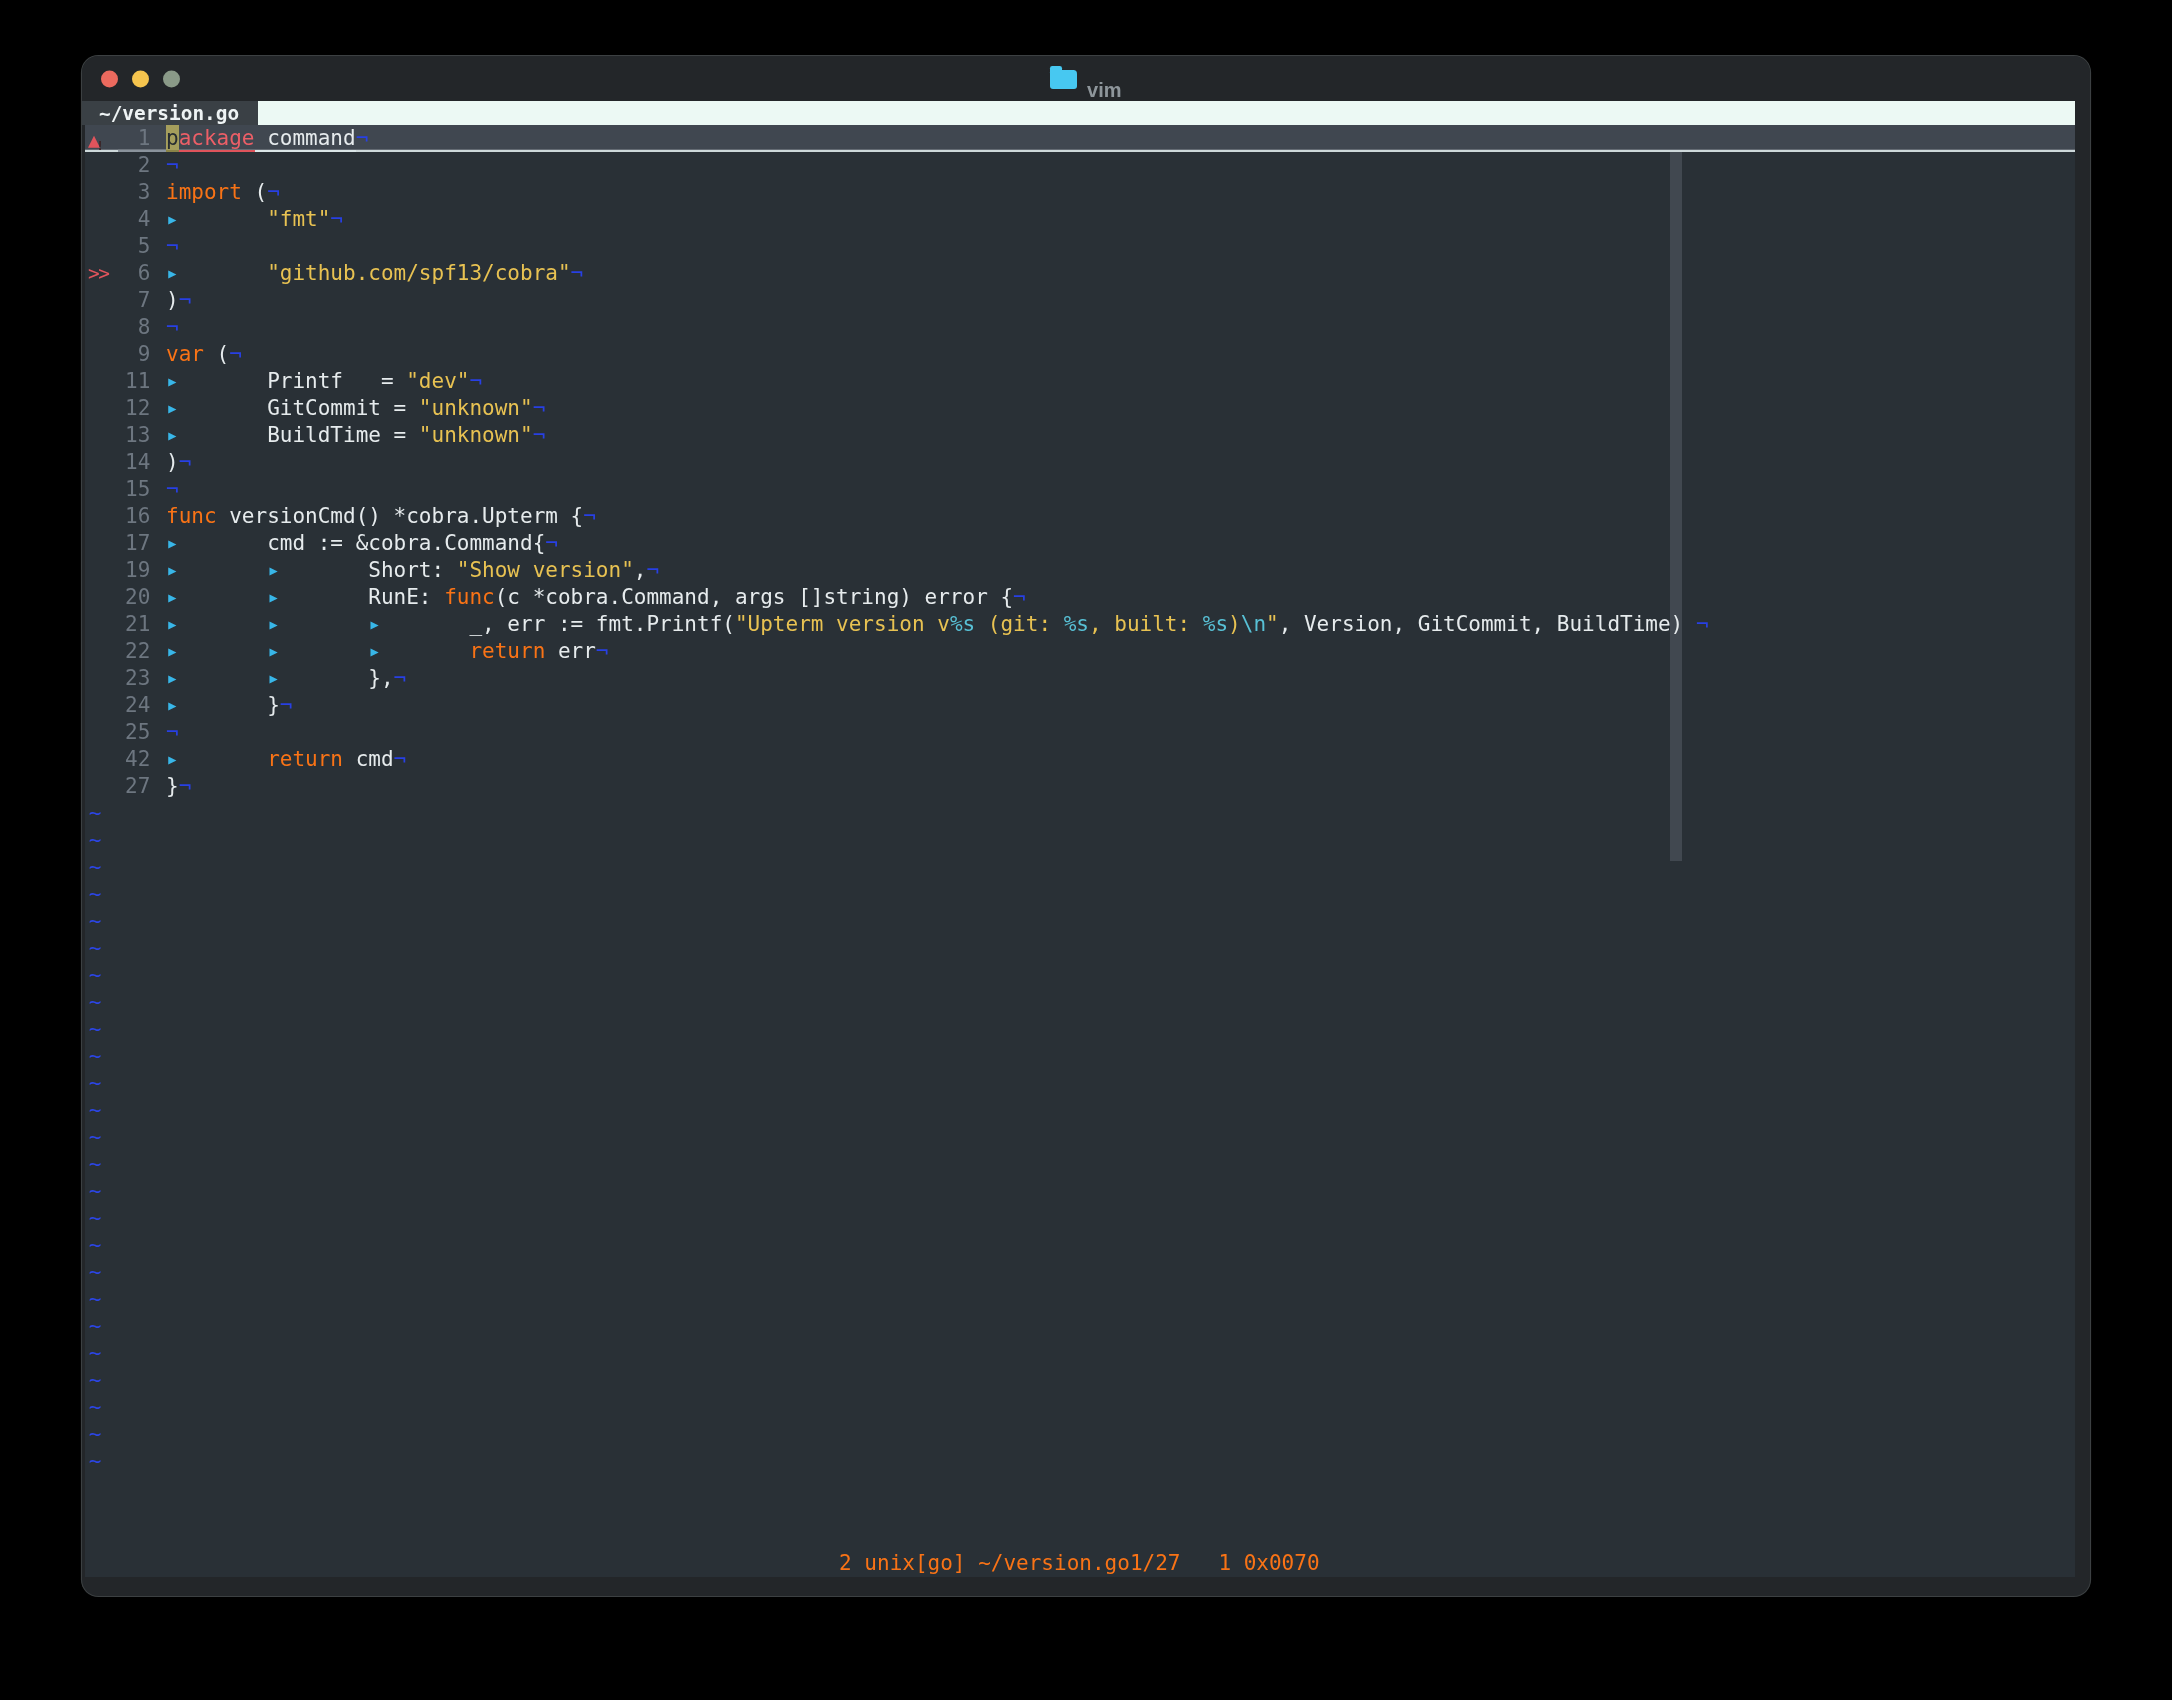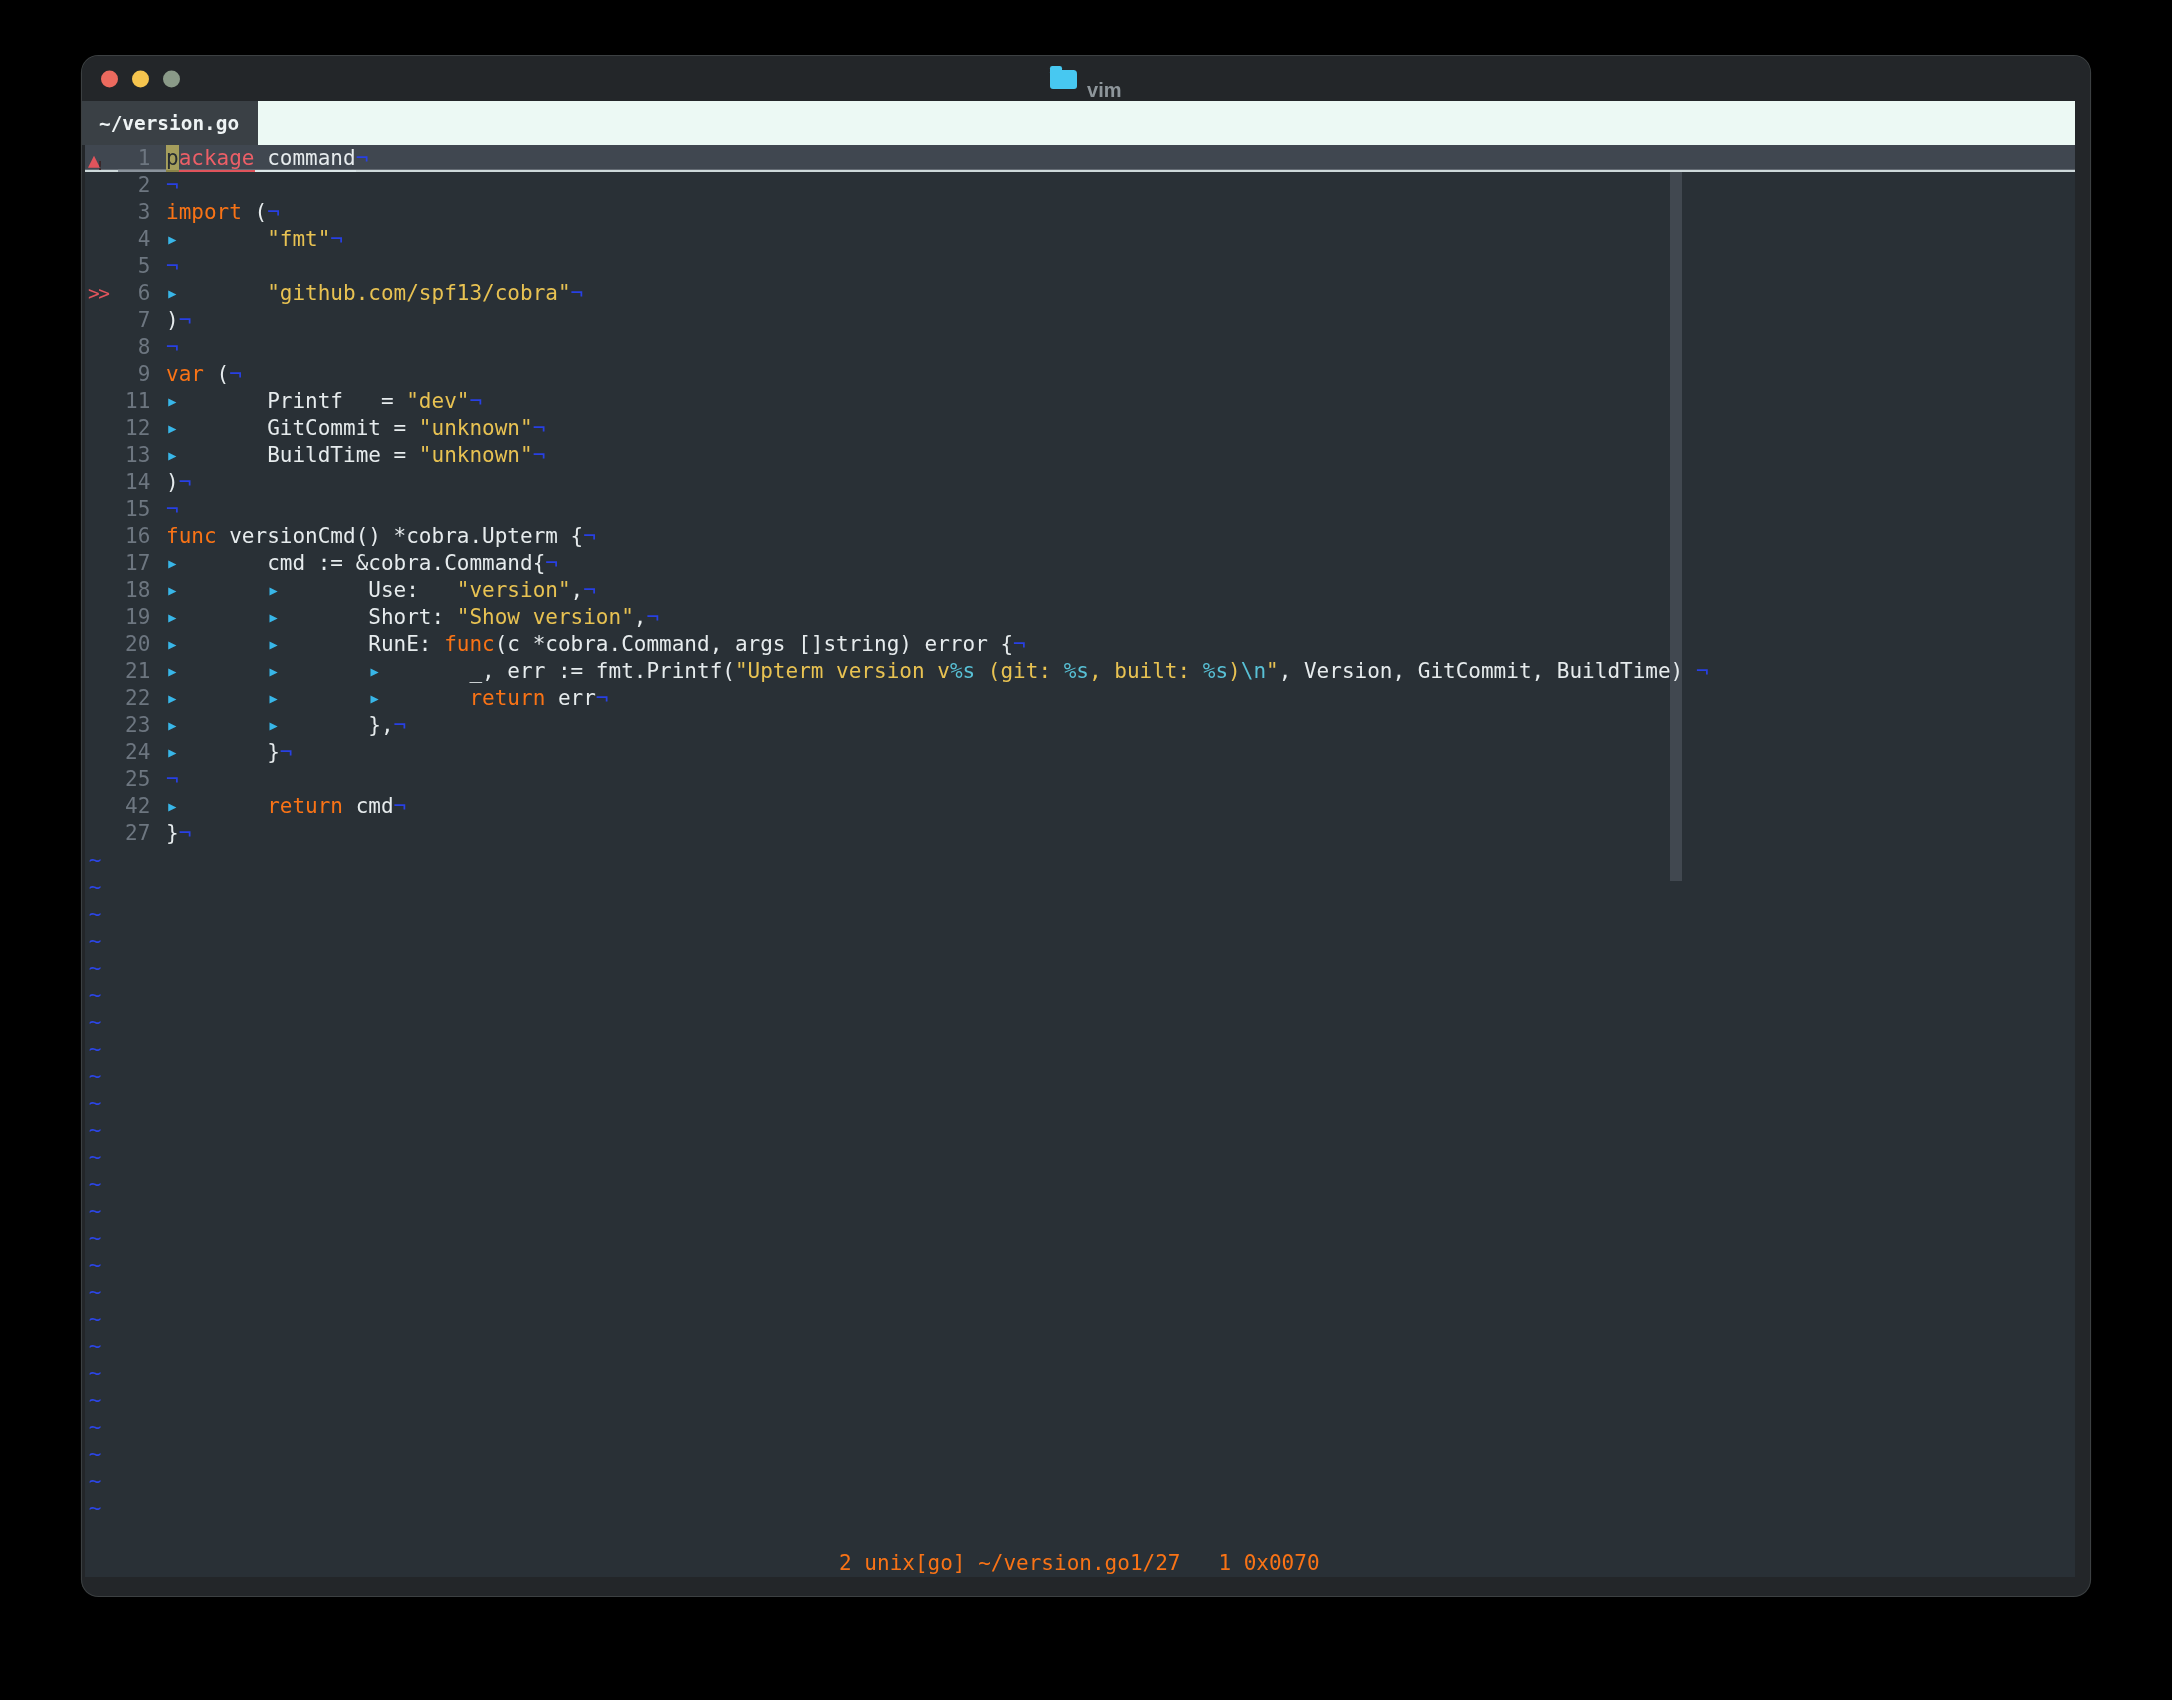--- a/index.html
+++ b/index.html
@@ -14,21 +14,21 @@
   .traffic{position:absolute;left:19.4px;top:50%;transform:translateY(-50%);display:flex;gap:14px;}
   .tl{width:17px;height:17px;border-radius:50%;}
   .tl.red{background:#ec6a5e;}
   .tl.yellow{background:#f5c44e;}
   .tl.green{background:#8a9a88;}
   .title-wrap{display:flex;align-items:center;gap:9.7px;}
   .folder{width:27px;height:18.6px;background:#47c8f1;border-radius:2.2px 3.7px 3px 3px;position:relative;margin-top:2.2px;}
   .folder::before{content:"";position:absolute;top:-4.5px;left:0;width:12px;height:6px;background:#47c8f1;border-radius:2.2px 2.2px 0 0;}
   .win-title{font-family:"Liberation Sans",sans-serif;font-weight:bold;font-size:20px;color:#8e969b;margin-top:24px;}
   
-  .tabbar{height:44px;flex:none;display:flex;background:#232629;padding-right:15px;}
+  .tabbar{height:24px;flex:none;display:flex;background:#232629;padding-right:15px;}
   .tab{background:#3a4045;color:#eef3f4;font-weight:bold;font-size:19.4px;
        padding:0 18.6px 0 17px;display:flex;align-items:center;white-space:pre;}
   .tabfill{flex:1;background:#ecf9f4;}
   
   .term{flex:1;background:#293036;margin:0 15px 0 3px;display:flex;flex-direction:column;
         font-size:21px;line-height:27px;color:#e6ebed;}
   .bottomband{height:18.6px;flex:none;}
   .codearea{flex:1;position:relative;overflow:hidden;}
   .ccol{position:absolute;top:27px;height:709px;left:calc(80px + 119ch);width:1ch;background:#414850;z-index:0;}
   .row{display:flex;height:27px;position:relative;z-index:1;}
@@ -165,25 +165,20 @@
           <div class="num">16</div>
           <div class="code"><span class="s-kw">func</span><span class="s-txt"> versionCmd() *cobra.Upterm {</span><span class="s-eol">¬</span></div>
         </div>
         <div class="row">
           <div class="sign"></div>
           <div class="num">17</div>
           <div class="code"><span class="s-tab">▸</span><span class="s-txt">cmd := &amp;cobra.Command{</span><span class="s-eol">¬</span></div>
         </div>
         <div class="row">
           <div class="sign"></div>
-          <div class="num">18</div>
-          <div class="code"><span class="s-tab">▸</span><span class="s-tab">▸</span><span class="s-txt">Use:   </span><span class="s-str">"version"</span><span class="s-txt">,</span><span class="s-eol">¬</span></div>
-        </div>
-        <div class="row">
-          <div class="sign"></div>
           <div class="num">19</div>
           <div class="code"><span class="s-tab">▸</span><span class="s-tab">▸</span><span class="s-txt">Short: </span><span class="s-str">"Show version"</span><span class="s-txt">,</span><span class="s-eol">¬</span></div>
         </div>
         <div class="row">
           <div class="sign"></div>
           <div class="num">20</div>
           <div class="code"><span class="s-tab">▸</span><span class="s-tab">▸</span><span class="s-txt">RunE: </span><span class="s-kw">func</span><span class="s-txt">(c *cobra.Command, args []string) error {</span><span class="s-eol">¬</span></div>
         </div>
         <div class="row">
           <div class="sign"></div>

